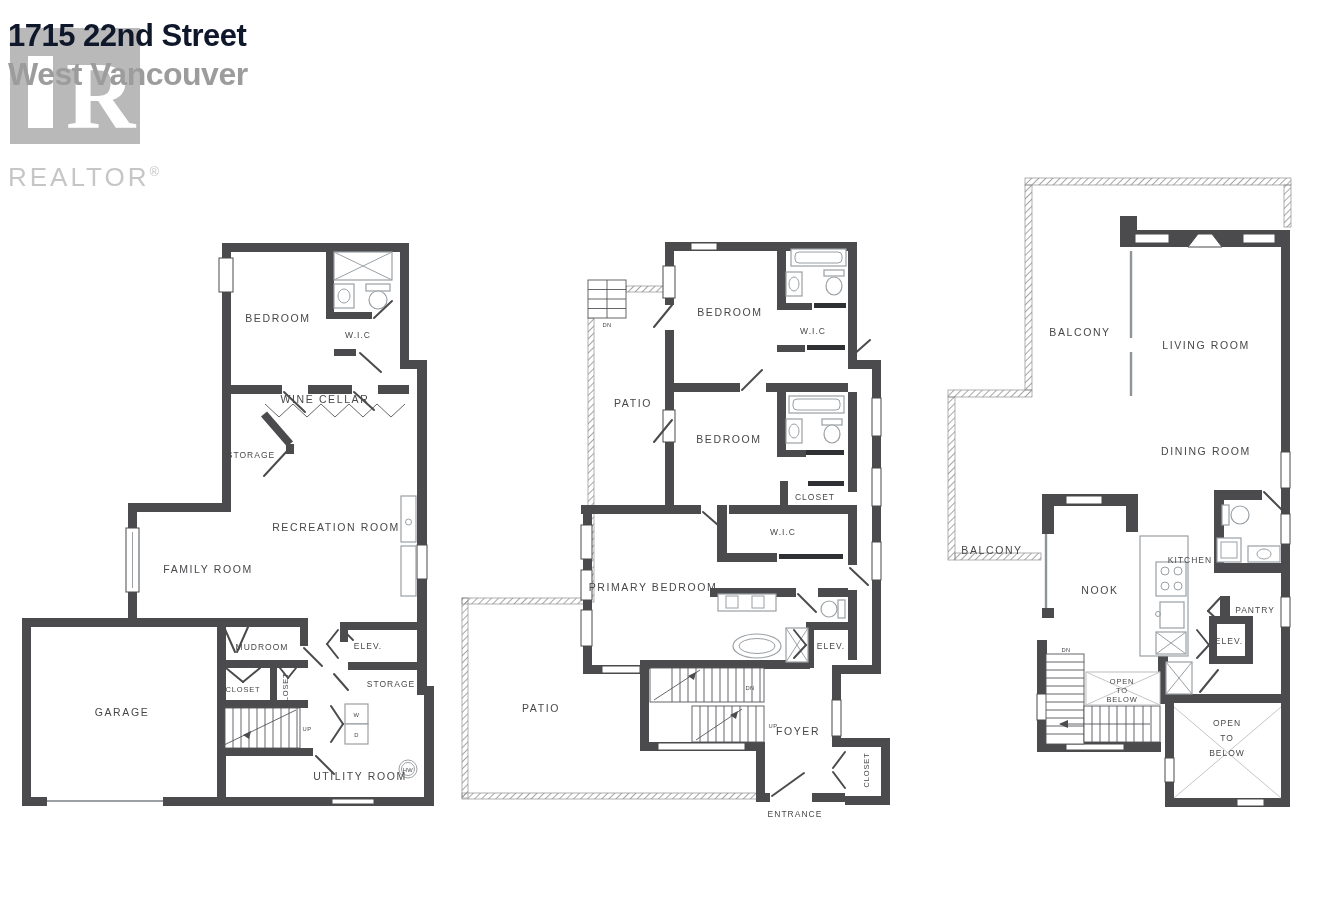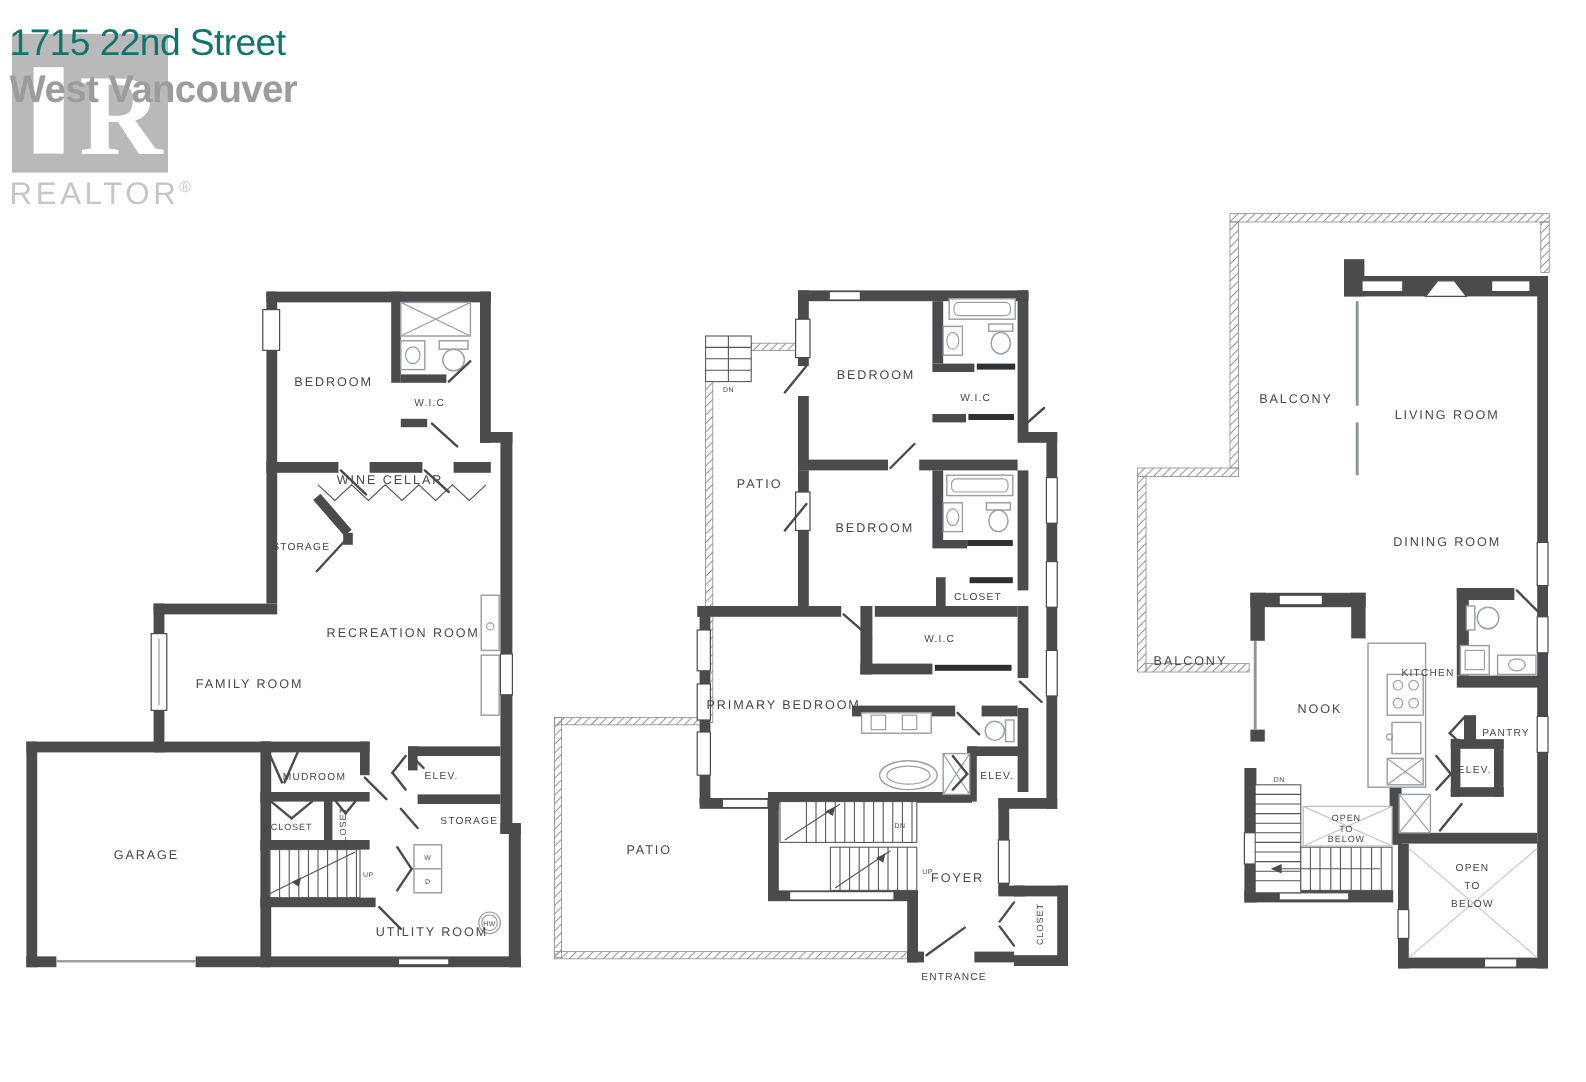--- a/index.html
+++ b/index.html
@@ -1,22 +1,22 @@
 <!DOCTYPE html>
 <html><head>
 <meta charset="utf-8">
 <style>
   html,body{margin:0;padding:0;background:#ffffff;}
   body{width:1322px;height:902px;position:relative;font-family:"Liberation Sans",sans-serif;overflow:hidden;}
   #stage{position:absolute;left:0;top:0;width:1322px;height:902px;}
   
   .hdr-logo{position:absolute;left:10px;top:28px;width:130px;height:116px;}
-  .hdr-title{position:absolute;left:8px;top:18px;font-size:31px;font-weight:400;letter-spacing:-.5px;color:#0f766e;white-space:nowrap;}
+  .hdr-title{position:absolute;left:8px;top:18px;font-size:31px;font-weight:700;letter-spacing:-.5px;color:#0f172a;white-space:nowrap;}
   .hdr-sub{position:absolute;left:8px;top:56px;font-size:32px;font-weight:700;letter-spacing:-.5px;color:#9c9c9c;white-space:nowrap;}
-  .hdr-brand{position:absolute;left:8px;top:146px;font-size:26px;font-weight:400;letter-spacing:3px;color:#c6c6c6;white-space:nowrap;}
+  .hdr-brand{position:absolute;left:8px;top:162px;font-size:26px;font-weight:400;letter-spacing:3px;color:#c6c6c6;white-space:nowrap;}
   .hdr-brand sup{font-size:13px;}
   
   .w{fill:#4b4b4d;}
   .win{fill:#ffffff;stroke:#4b4b4d;stroke-width:1;}
   .fx{fill:#ffffff;stroke:#9aa0a4;stroke-width:1.2;}
   .fx2{fill:none;stroke:#9aa0a4;stroke-width:1;}
   .dr{fill:none;stroke:#4b4b4d;stroke-width:2;stroke-linecap:round;}
   .tr{fill:none;stroke:#55565a;stroke-width:.9;}
   .sl{fill:#2f3033;}
   .gl{fill:none;stroke:#8f9497;stroke-width:2.4;}

